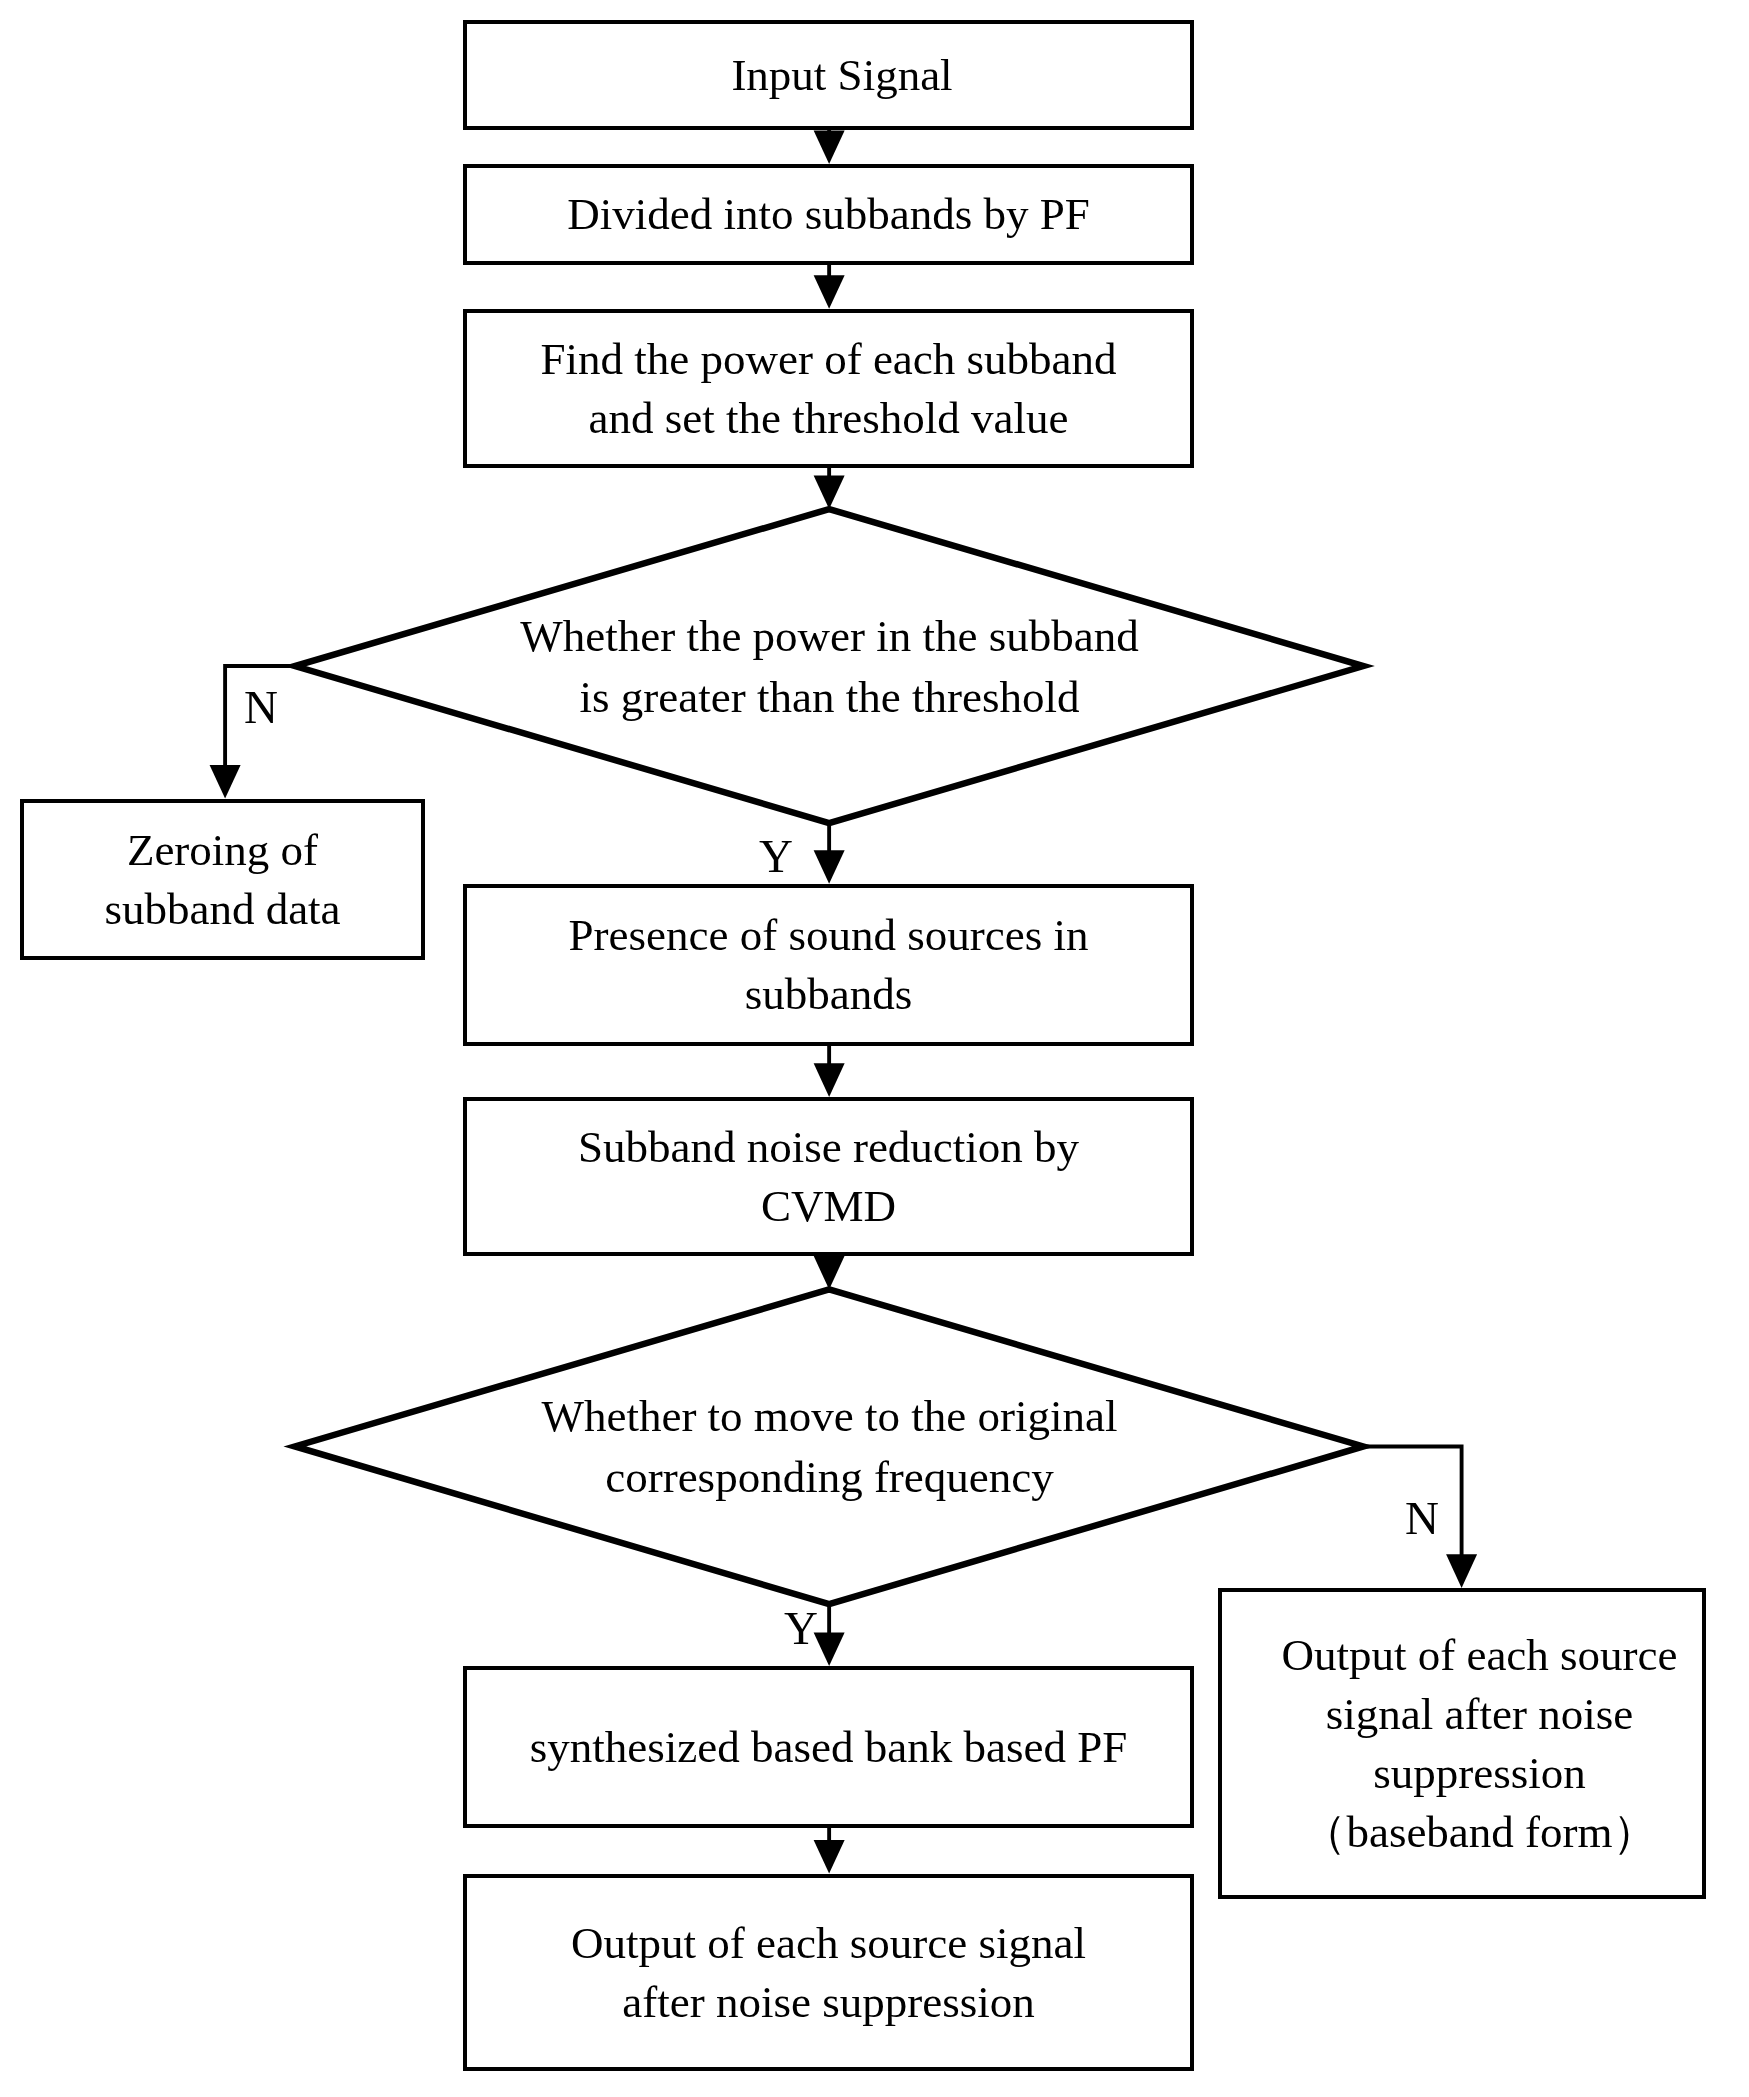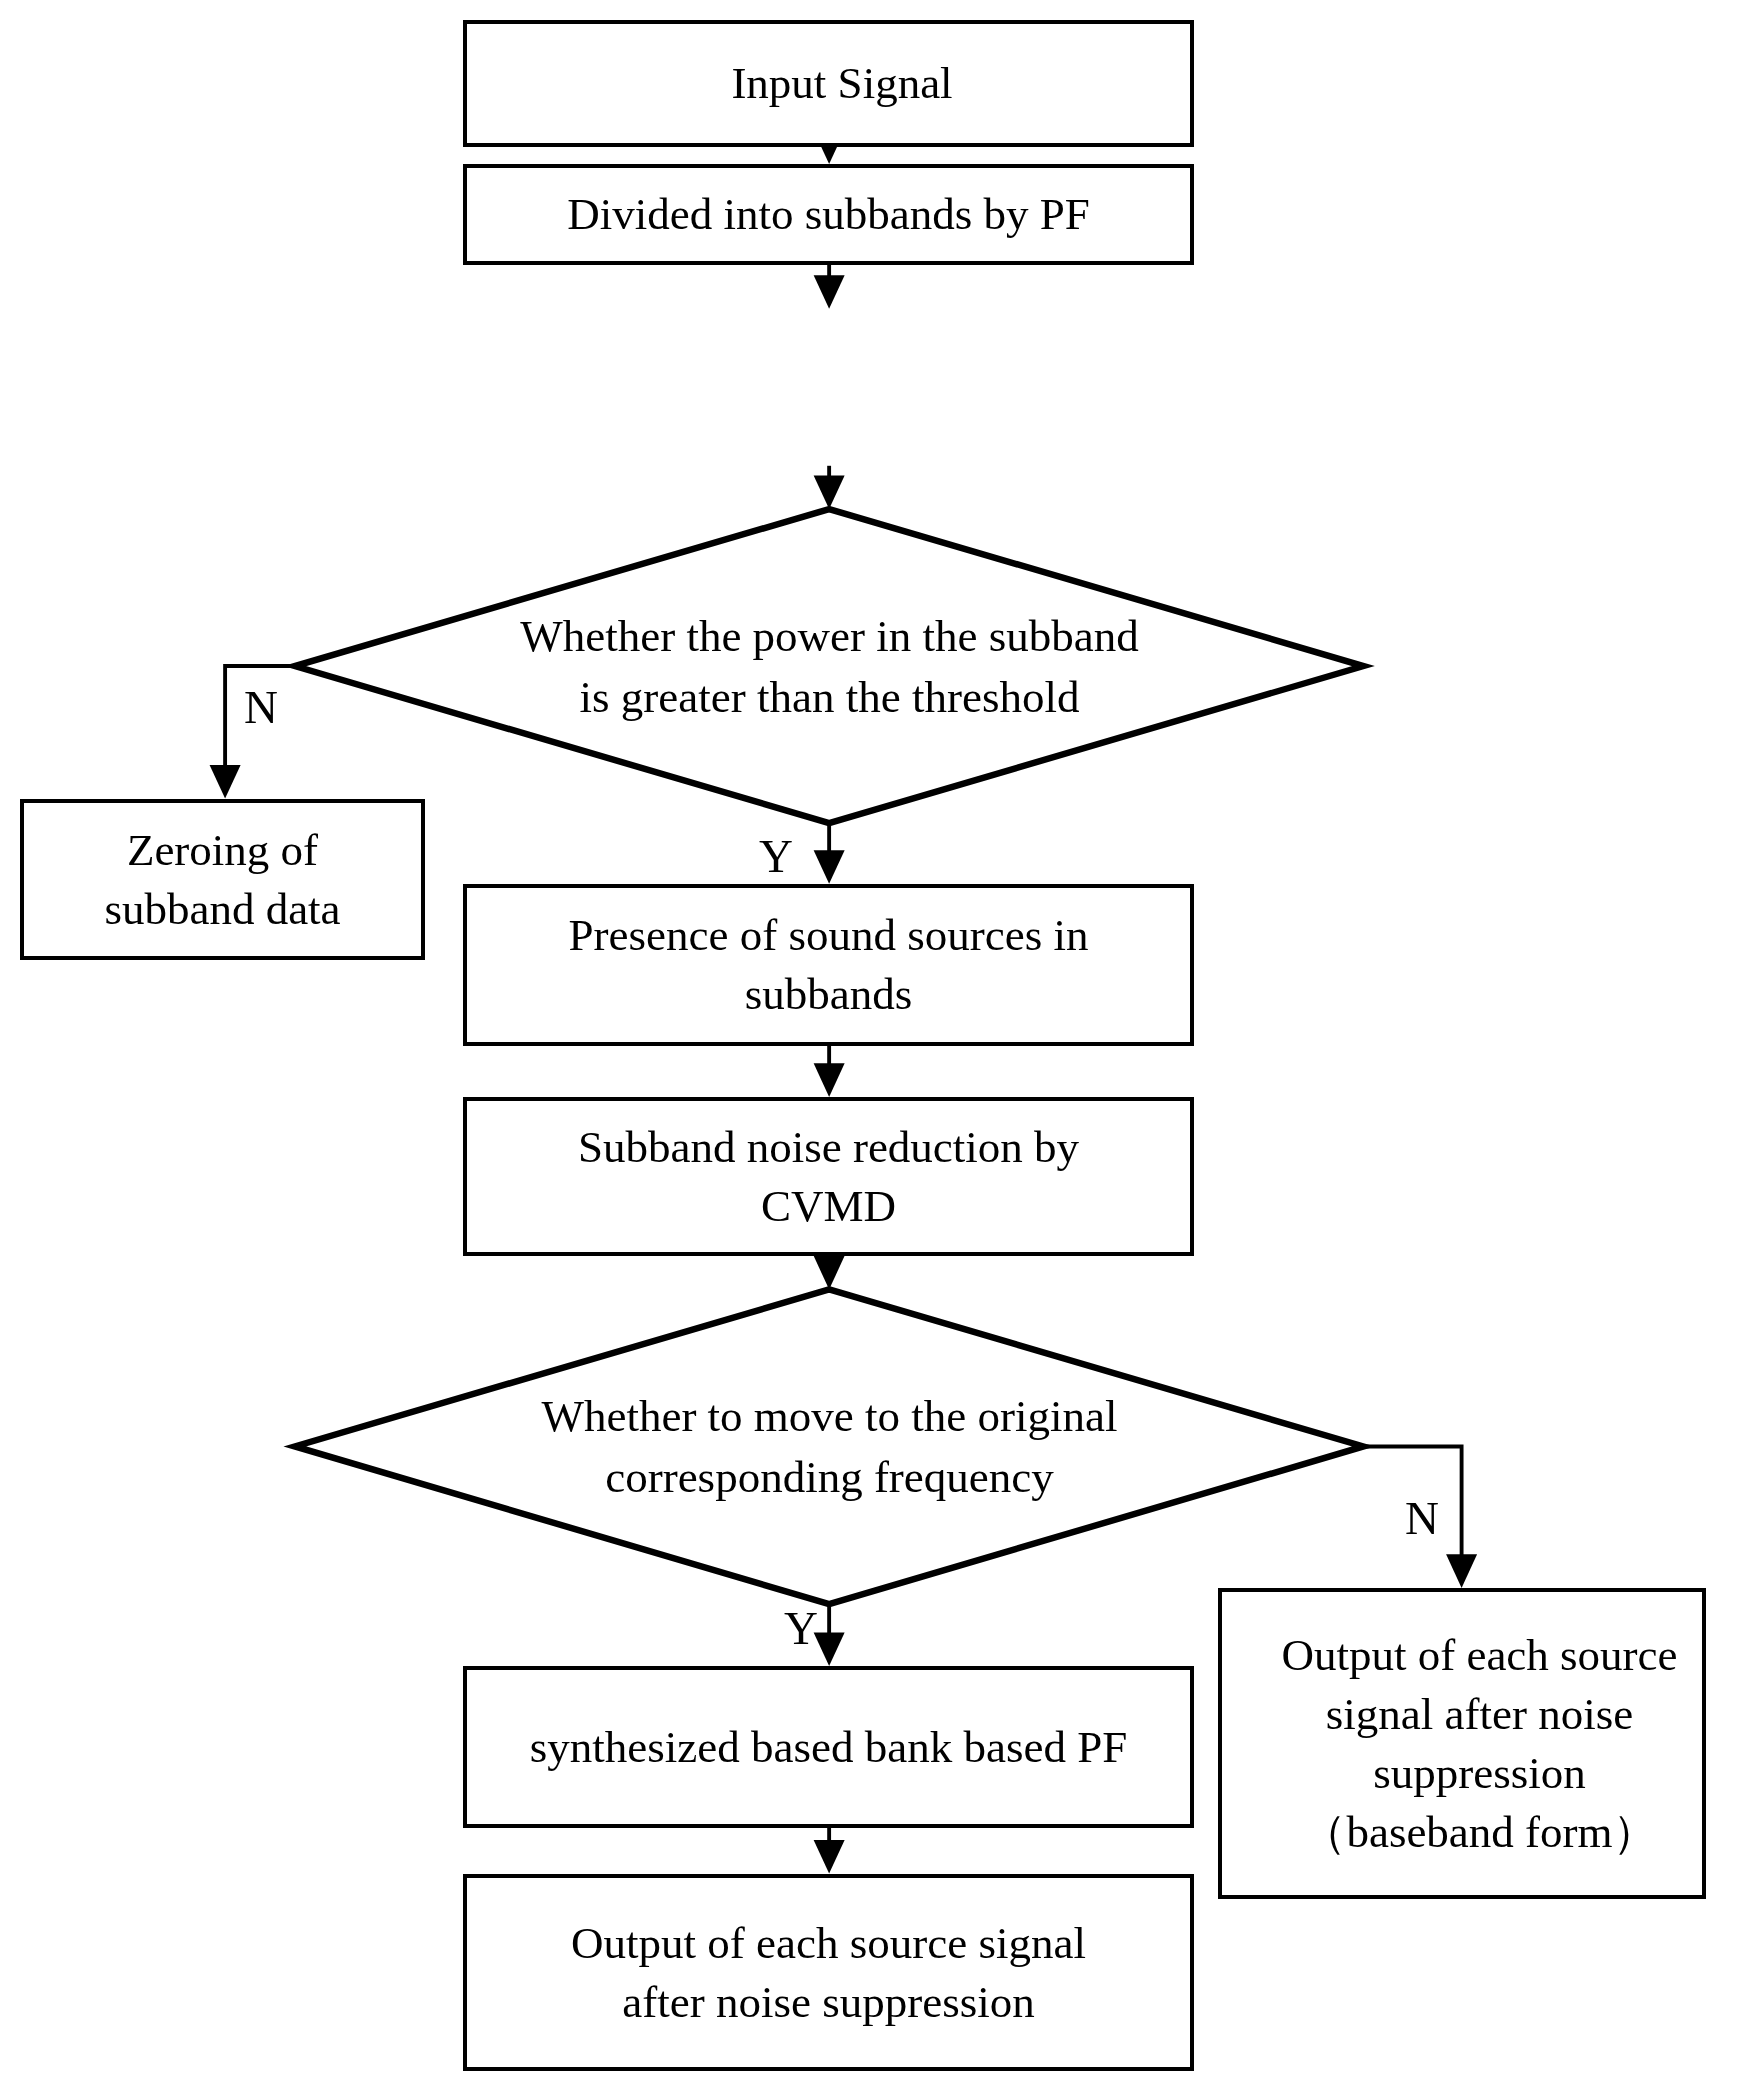--- a/index.html
+++ b/index.html
@@ -51,21 +51,21 @@
   .branch-label {
     position: absolute;
     display: flex;
     align-items: center;
     justify-content: center;
     font-size: 47px;
     line-height: 47px;
     background: transparent;
   }
   
-  #node-input            { left: 463px;  top: 20px;   width: 731px; height: 127px; padding-left: 36px; }
+  #node-input            { left: 463px;  top: 20px;   width: 731px; height: 110px; padding-left: 36px; }
   #node-divided          { left: 463px;  top: 164px;  width: 731px; height: 101px; }
   #node-find-power       { left: 463px;  top: 309px;  width: 731px; height: 159px; }
   #node-zeroing          { left: 20px;   top: 799px; width: 405px;  height: 161px; }
   #node-presence         { left: 463px;  top: 884px; width: 731px; height: 162px; }
   #node-cvmd             { left: 463px;  top: 1097px; width: 731px; height: 159px; }
   #node-synthesized      { left: 463px;  top: 1666px; width: 731px; height: 162px; }
   #node-output           { left: 463px;  top: 1874px; width: 731px; height: 197px; }
   #node-output-baseband  { left: 1218px; top: 1588px; width: 488px;  height: 311px; padding-left: 44px; }
   #label-power-decision     { left: 377px; top: 576px;  width: 905px; height: 181px; }
   #label-frequency-decision { left: 377px; top: 1356px; width: 905px; height: 181px; }
@@ -108,20 +108,22 @@
       <polygon points="2238,2406 2286,2406 2262,2458"></polygon>
       <polygon points="1259,2527 1307,2527 1283,2579"></polygon>
       <polygon points="1259,2848 1307,2848 1283,2900"></polygon>
     </g>
   </svg>
 
   <div id="node-input" class="node">Input Signal</div>
 
   <div id="node-divided" class="node">Divided into subbands by PF</div>
 
+  <div id="node-find-power" class="node">Find the power of each subband
+and set the threshold value</div>
 
   <div id="node-zeroing" class="node">Zeroing of
 subband data</div>
 
   <div id="node-presence" class="node">Presence of sound sources in
 subbands</div>
 
   <div id="node-cvmd" class="node">Subband noise reduction by
 CVMD</div>
 

